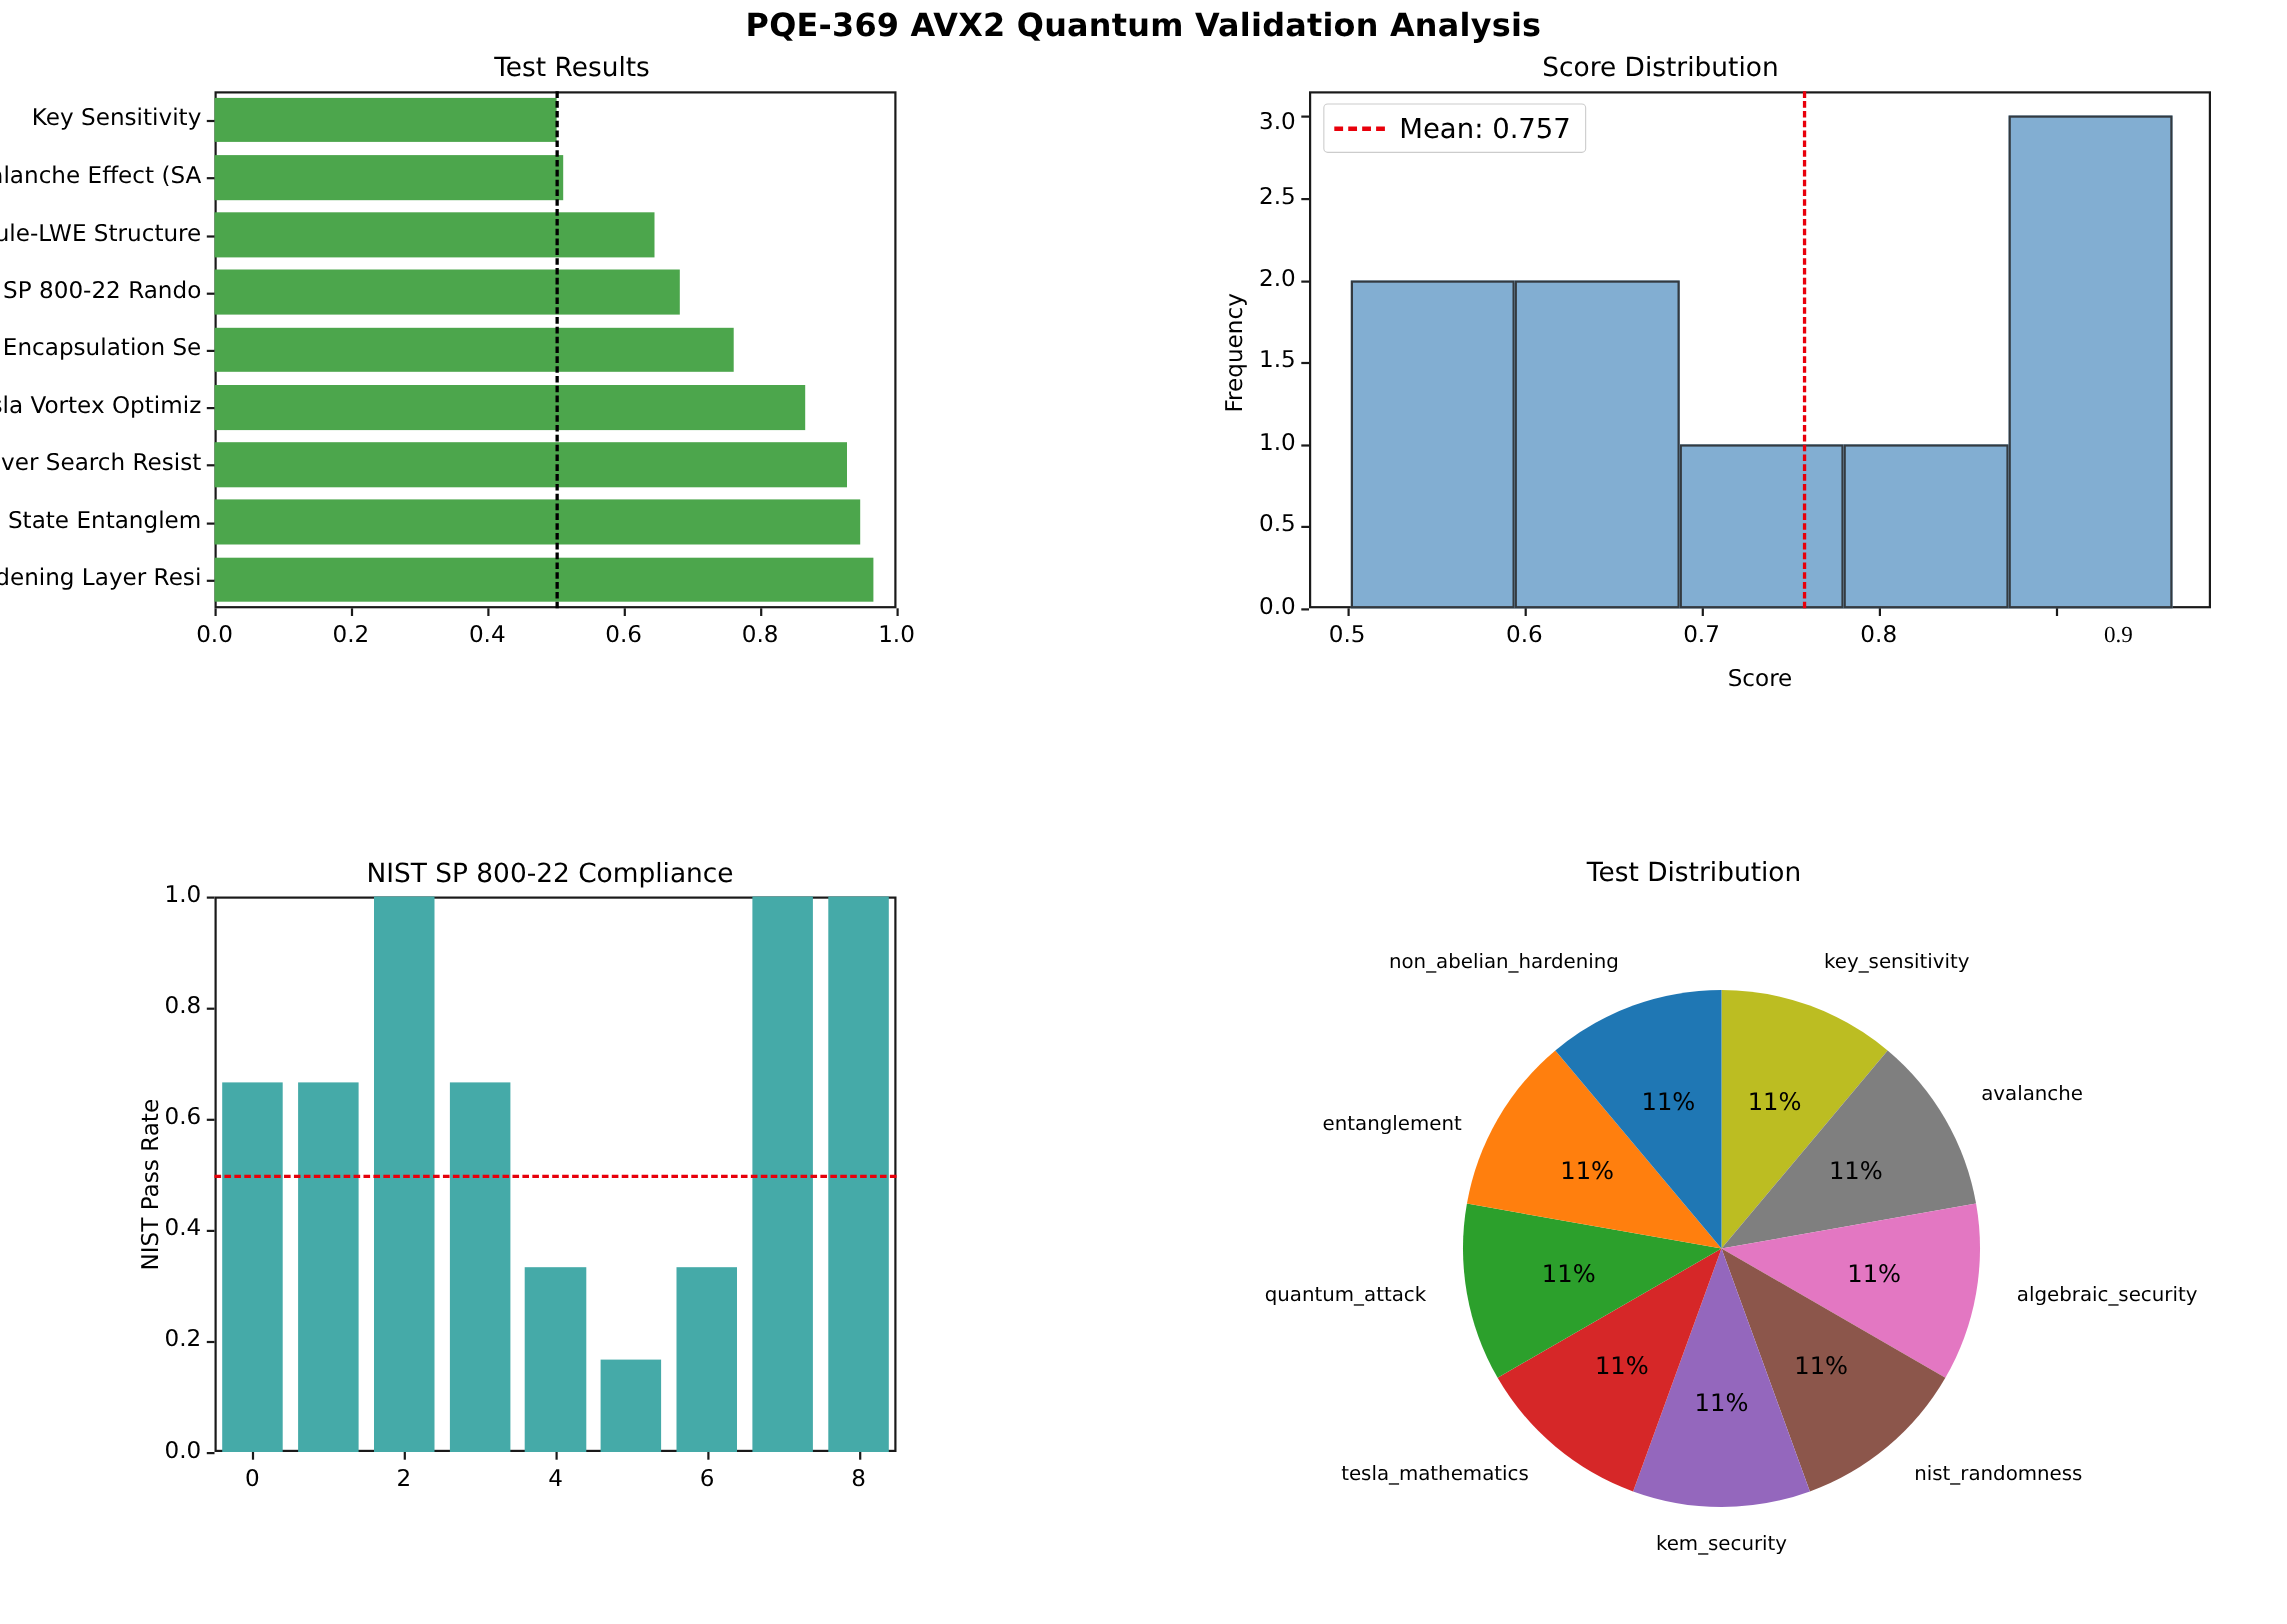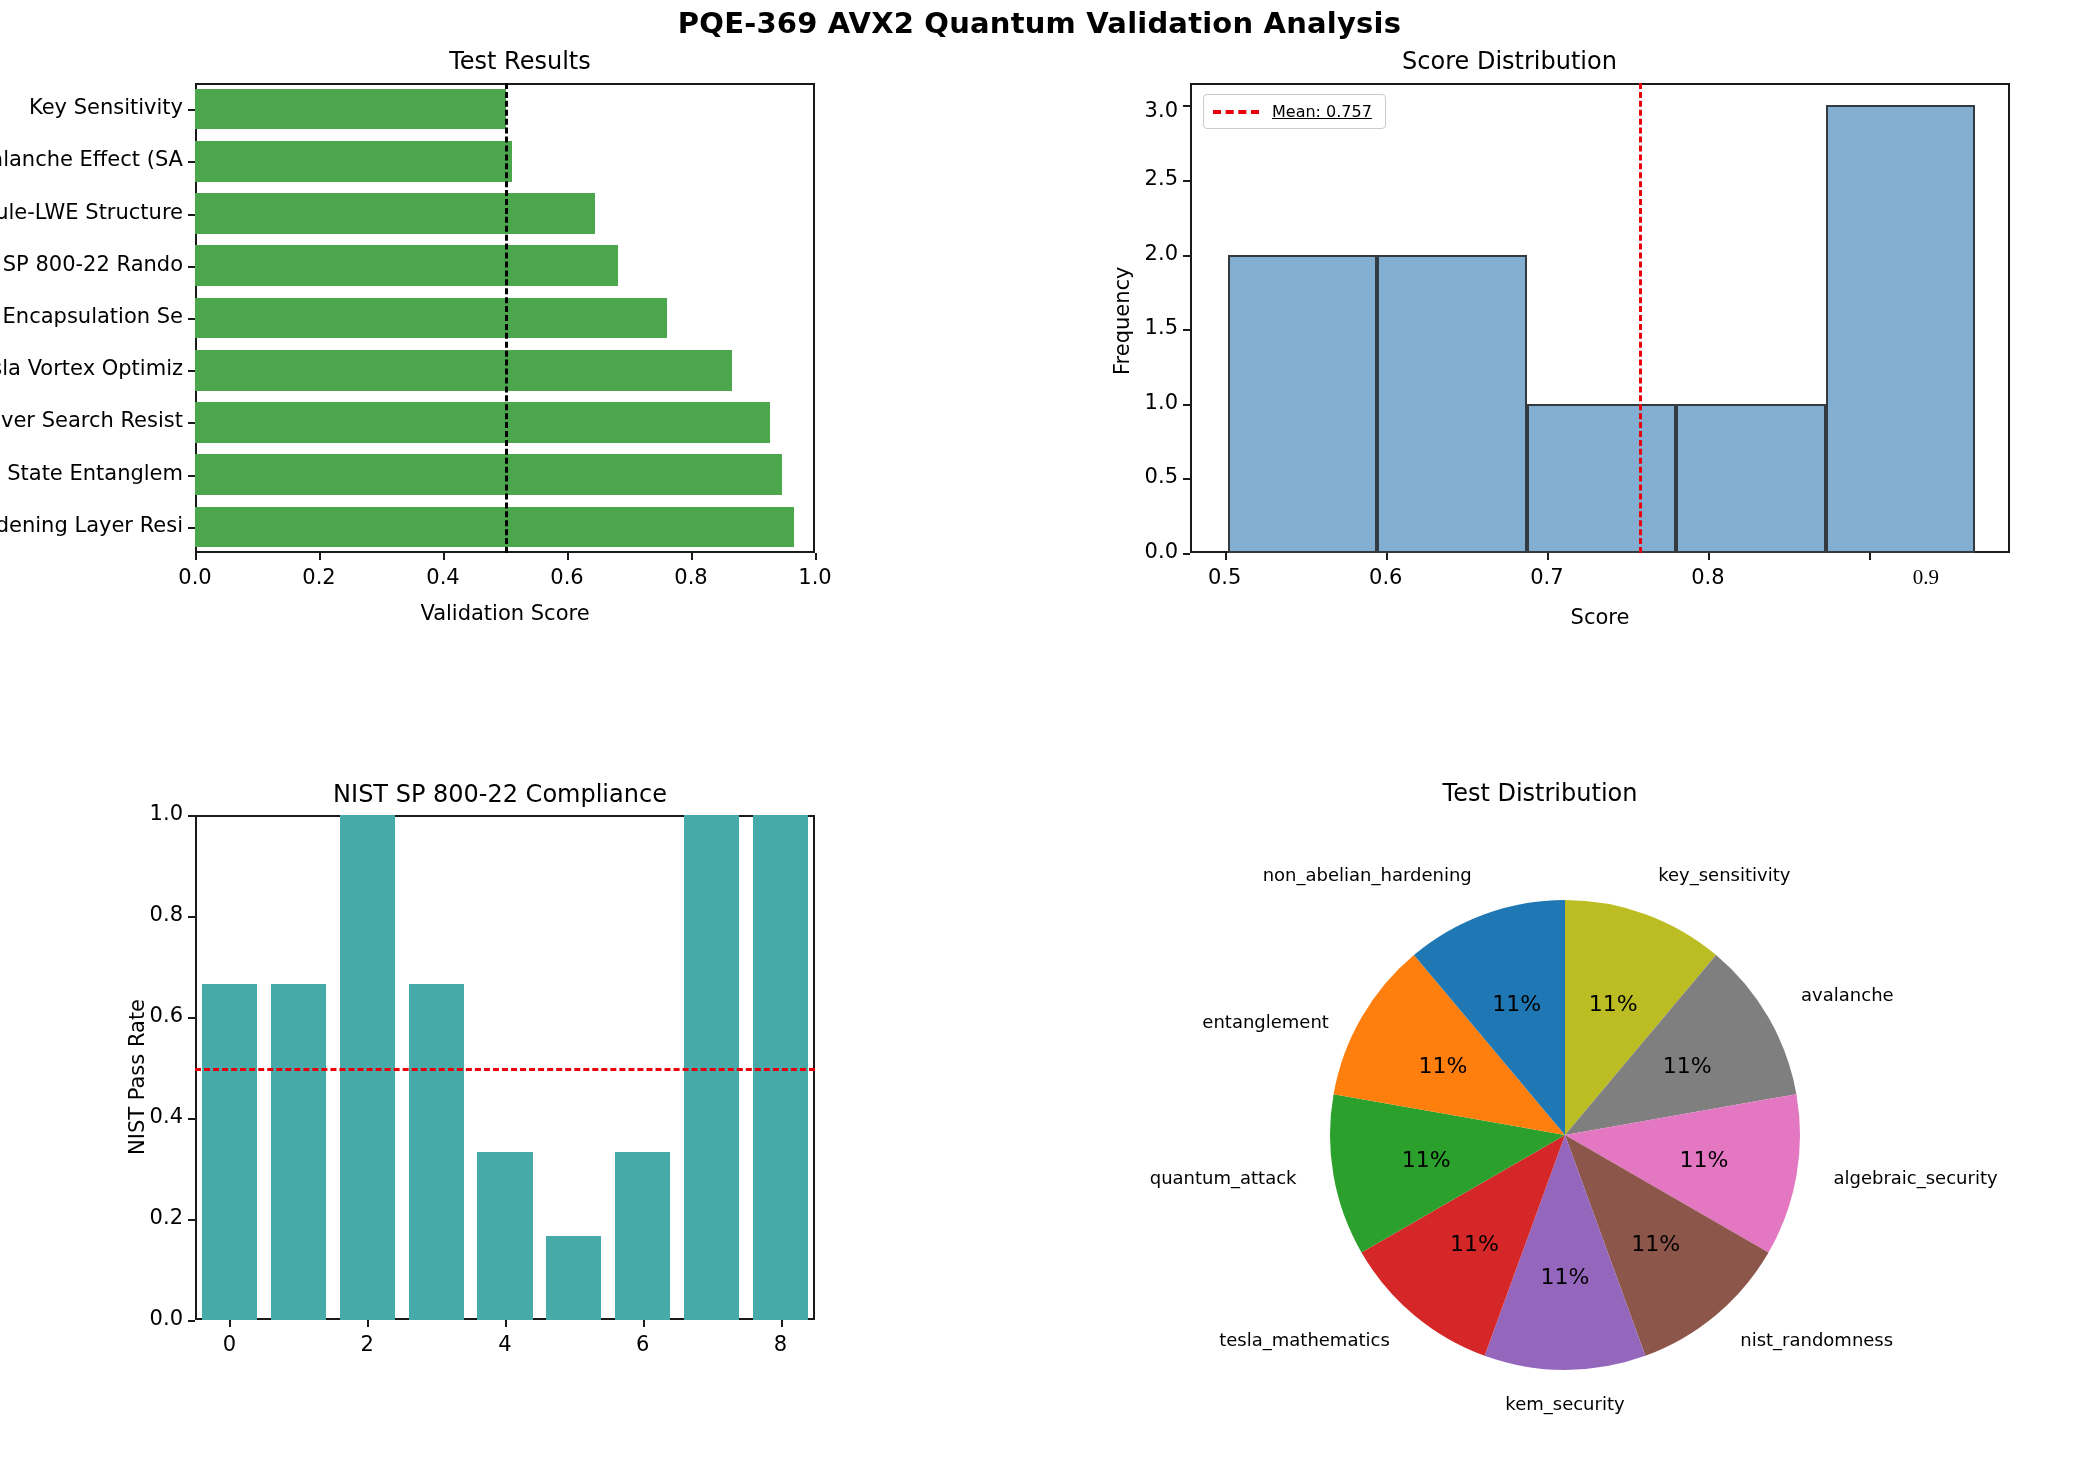--- a/index.html
+++ b/index.html
@@ -29,21 +29,21 @@
   
   .hist-bar{position:absolute;background:#82aed2;border:2px solid #333a40;box-sizing:border-box;}
   .vdash-red{position:absolute;width:0;border-left:3px dashed #e8000b;}
   .legend-box{
     position:absolute;border:1px solid #cccccc;border-radius:4px;background:#fff;
     padding:7px 13px 7px 9px;display:flex;align-items:center;gap:13px;
   }
   .legend-dash{
     width:46px;height:0;border-top:4px dashed #e8000b;display:inline-block;
   }
-  .legend-txt{font-size:16px;color:#000;white-space:nowrap;text-decoration:underline;}
+  .legend-txt{font-size:25px;color:#000;white-space:nowrap;}
 
   
   .vbar{position:absolute;background:#45aaa8;}
   .hdash-red{position:absolute;height:0;border-top:3px dashed #e8000b;}
 
   
   #pie-wrap{position:absolute;}
   .pie-pct{position:absolute;font-size:22px;color:#000;transform:translate(-50%,-50%);white-space:nowrap;}
   .pie-lbl{position:absolute;font-size:18px;color:#000;white-space:nowrap;}
   .yrot{transform:rotate(-90deg);transform-origin:left top;}
@@ -97,21 +97,20 @@
       <div class="tick-lbl" style="left: 297px; top: 520px; width: 44px; text-align: center;">0.2</div>
       <div class="tickmark" style="left: 443px; top: 508px; width: 2px; height: 7px;"></div>
       <div class="tick-lbl" style="left: 421px; top: 520px; width: 44px; text-align: center;">0.4</div>
       <div class="tickmark" style="left: 567px; top: 508px; width: 2px; height: 7px;"></div>
       <div class="tick-lbl" style="left: 545px; top: 520px; width: 44px; text-align: center;">0.6</div>
       <div class="tickmark" style="left: 691px; top: 508px; width: 2px; height: 7px;"></div>
       <div class="tick-lbl" style="left: 669px; top: 520px; width: 44px; text-align: center;">0.8</div>
       <div class="tickmark" style="left: 815px; top: 508px; width: 2px; height: 7px;"></div>
       <div class="tick-lbl" style="left: 793px; top: 520px; width: 44px; text-align: center;">1.0</div>
     </div>
-  <div class="ax-lbl" id="ax1-xlabel" style="left: 195px; top: 556px; width: 620px; text-align: center;">Validation Score</div>
 </div>
 
 <div class="axes" id="ax2" style="left:1040px;top:45px;width:1039px;height:700px;">
   <div class="ax-title" style="left:-50px;top:2px;">Score Distribution</div>
   <div class="frame" id="ax2-frame" style="left:150px;top:38px;width:820px;height:470px;"></div>
   <div id="ax2-bars">
       <div class="hist-bar" style="left: 187.859px; width: 149.501px; top: 209.587px; height: 298.413px;"></div>
       <div class="hist-bar" style="left: 337.36px; width: 149.501px; top: 209.587px; height: 298.413px;"></div>
       <div class="hist-bar" style="left: 486.861px; width: 149.501px; top: 358.794px; height: 149.206px;"></div>
       <div class="hist-bar" style="left: 636.361px; width: 149.501px; top: 358.794px; height: 149.206px;"></div>

